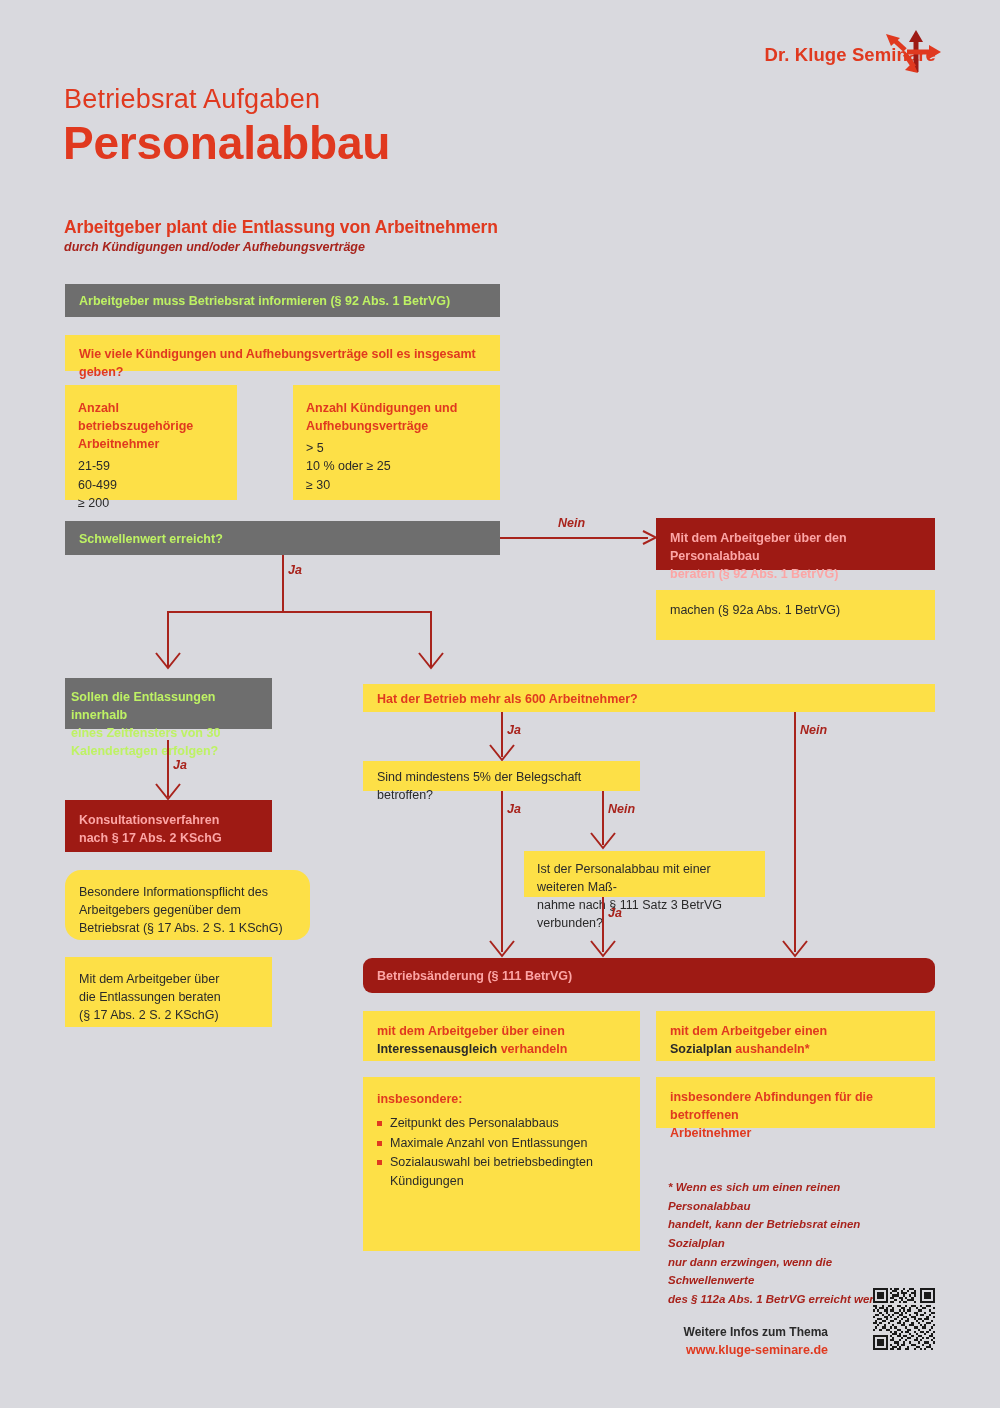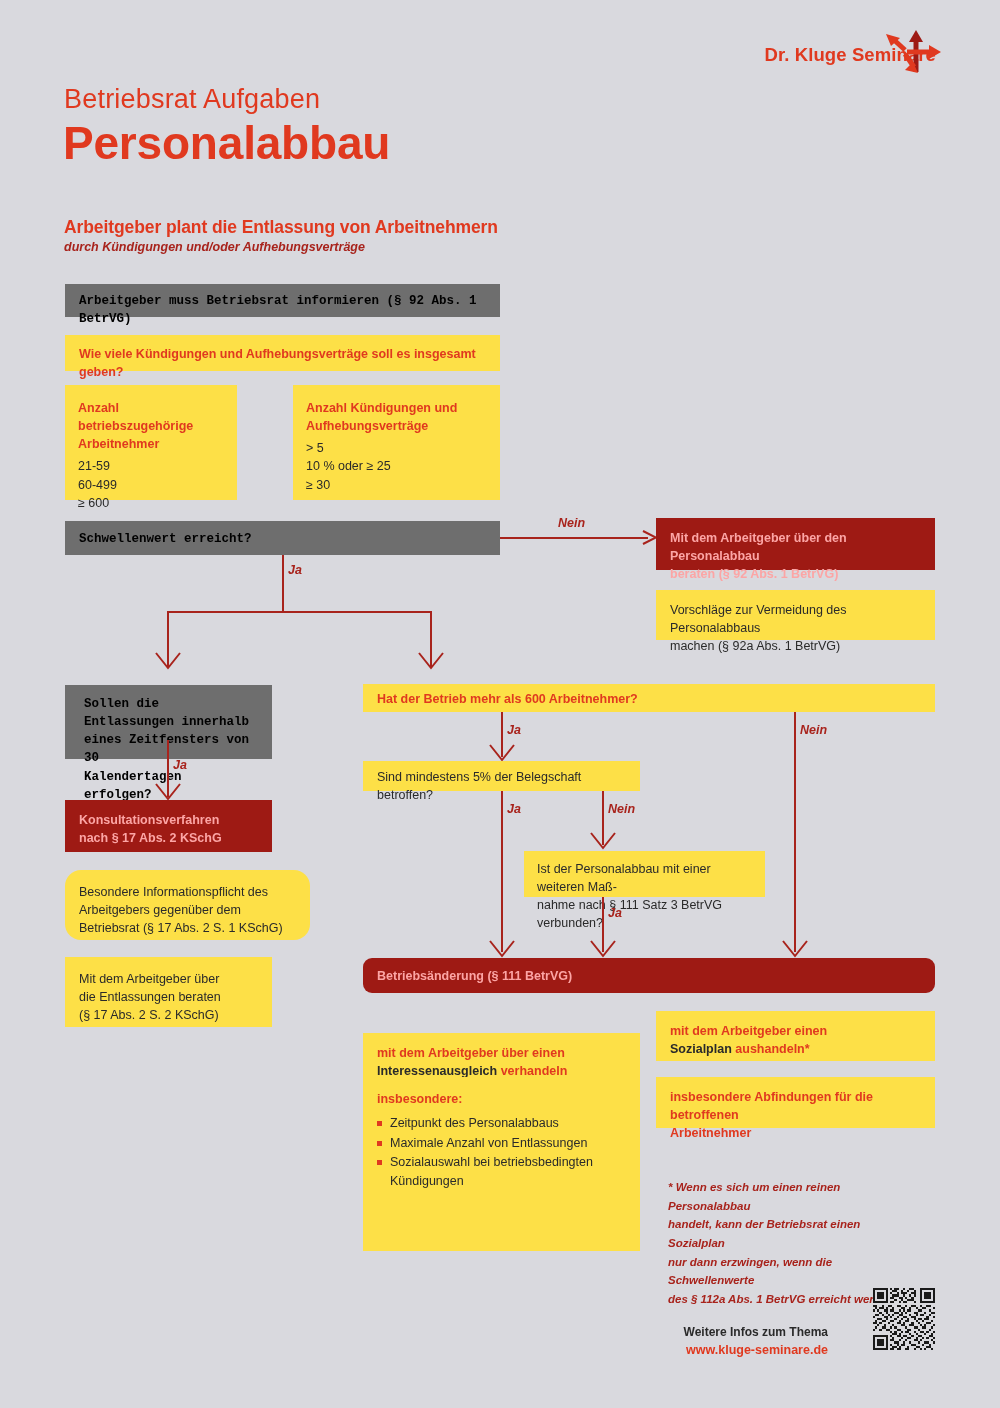--- a/index.html
+++ b/index.html
@@ -15,21 +15,21 @@
   
   #brand{right:64px;top:44px;font-size:18.5px;font-weight:bold;color:#e0391f;letter-spacing:.1px;white-space:nowrap;}
   #logo{right:55px;top:26px;width:62px;height:50px;}
   #kicker{left:64px;top:84px;font-size:27px;color:#e0391f;letter-spacing:.2px;font-weight:400;}
   #maintitle{left:63px;top:116px;font-size:46px;color:#e0391f;font-weight:bold;letter-spacing:-.2px;}
   #sectiontitle{left:64px;top:217px;font-size:17.5px;color:#e0391f;font-weight:bold;letter-spacing:-.1px;}
   #subtitle{left:64px;top:240px;font-size:12.5px;color:#a8231c;font-style:italic;font-weight:bold;}
 
   
   .box{padding:11px 13px 11px 14px;line-height:1.45;}
-  .gray{background:#6e6e6e;color:#000000;font-weight:bold;font-size:12.5px;font-family:Liberation Mono, monospace;}
+  .gray{background:#6e6e6e;color:#bef264;font-weight:bold;font-size:12.5px;}
   .white{background:#fde047;color:#2a2a2a;font-size:12.5px;}
   .dred{background:#9e1a14;color:#fca5a5;font-weight:bold;font-size:12.5px;}
   .redtxt{color:#e0391f;font-weight:bold;}
 
   
   .vline{background:#a8231c;width:2px;}
   .hline{background:#a8231c;height:2px;}
   .chev{width:26px;height:15px;}
   .chev svg{display:block;}
 
@@ -82,21 +82,21 @@
 
 <div class="abs box white" style="left:65px;top:335px;width:435px;height:36px;padding-top:10px;">
   <span class="redtxt">Wie viele Kündigungen und Aufhebungsverträge soll es insgesamt geben?</span>
 </div>
 
 <div class="abs box white" style="left:65px;top:385px;width:172px;height:115px;padding:14px 13px;">
   <div class="redtxt">Anzahl betriebszugehörige</div>
   <div class="redtxt" style="margin-bottom:4px;">Arbeitnehmer</div>
   <div>21-59</div>
   <div>60-499</div>
-  <div>≥ 600</div>
+  <div>≥ 200</div>
 </div>
 
 <div class="abs box white" style="left:293px;top:385px;width:207px;height:115px;padding:14px 13px;">
   <div class="redtxt">Anzahl Kündigungen und</div>
   <div class="redtxt" style="margin-bottom:4px;">Aufhebungsverträge</div>
   <div>&gt; 5</div>
   <div>10 % oder ≥ 25</div>
   <div>≥ 30</div>
 </div>
 
@@ -111,41 +111,40 @@
     </svg>
 </div>
 <div class="abs lbl" style="left:558px;top:516px;">Nein</div>
 
 <div class="abs box dred" style="left:656px;top:518px;width:279px;height:52px;padding:11px 14px;">
   <div>Mit dem Arbeitgeber über den Personalabbau</div>
   <div>beraten (§ 92 Abs. 1 BetrVG)</div>
 </div>
 
 <div class="abs box white" style="left:656px;top:590px;width:279px;height:50px;padding:11px 14px;">
-  <div>Vorschläge zur Vermeidung des Personalabbaus</div>
   <div>machen (§ 92a Abs. 1 BetrVG)</div>
 </div>
 
 <div class="abs vline" style="left:282px;top:555px;height:58px;"></div>
 <div class="abs lbl" style="left:288px;top:563px;">Ja</div>
 <div class="abs hline" style="left:167px;top:611px;width:265px;"></div>
 <div class="abs vline" style="left:167px;top:611px;height:56px;"></div>
 <div class="abs vline" style="left:430px;top:611px;height:56px;"></div>
 <div class="abs chev" style="left:155px;top:652px;">
   <svg viewBox="0 0 26 18" width="26" height="18">
       <path d="M1 1 L13 16 L25 1" fill="none" stroke="#a8231c" stroke-width="2"></path>
     </svg>
 </div>
 <div class="abs chev" style="left:418px;top:652px;">
   <svg viewBox="0 0 26 18" width="26" height="18">
       <path d="M1 1 L13 16 L25 1" fill="none" stroke="#a8231c" stroke-width="2"></path>
     </svg>
 </div>
 
-<div class="abs box gray" style="left:65px;top:678px;width:207px;height:74px;padding:10px 19px;margin-top:7px;">
+<div class="abs box gray" style="left:65px;top:678px;width:207px;height:51px;padding:10px 6px;">
   <div>Sollen die Entlassungen innerhalb</div>
   <div>eines Zeitfensters von 30</div>
   <div>Kalendertagen erfolgen?</div>
 </div>
 <div class="abs vline" style="left:167px;top:740px;height:57px;"></div>
 <div class="abs lbl" style="left:173px;top:758px;">Ja</div>
 <div class="abs chev" style="left:155px;top:783px;">
   <svg viewBox="0 0 26 18" width="26" height="18">
       <path d="M1 1 L13 16 L25 1" fill="none" stroke="#a8231c" stroke-width="2"></path>
     </svg>
@@ -218,21 +217,21 @@
 <div class="abs chev" style="left:590px;top:940px;">
   <svg viewBox="0 0 26 18" width="26" height="18">
       <path d="M1 1 L13 16 L25 1" fill="none" stroke="#a8231c" stroke-width="2"></path>
     </svg>
 </div>
 
 <div class="abs box dred" style="left:363px;top:958px;width:572px;height:35px;padding-top:9px;border-radius:9px;">
   <span>Betriebsänderung (§ 111 BetrVG)</span>
 </div>
 
-<div class="abs box white" style="left:363px;top:1011px;width:277px;height:50px;padding:11px 14px;margin-top:22px;">
+<div class="abs box white" style="left:363px;top:1011px;width:277px;height:50px;padding:11px 14px;">
   <div class="redtxt">mit dem Arbeitgeber über einen</div>
   <div>
     <span style="font-weight:bold;color:#2a2a2a;">Interessenausgleich </span><span class="redtxt">verhandeln</span>
   </div>
 </div>
 
 <div class="abs box white" style="left:656px;top:1011px;width:279px;height:50px;padding:11px 14px;">
   <div class="redtxt">mit dem Arbeitgeber einen</div>
   <div>
     <span style="font-weight:bold;color:#2a2a2a;">Sozialplan </span><span class="redtxt">aushandeln*</span>

